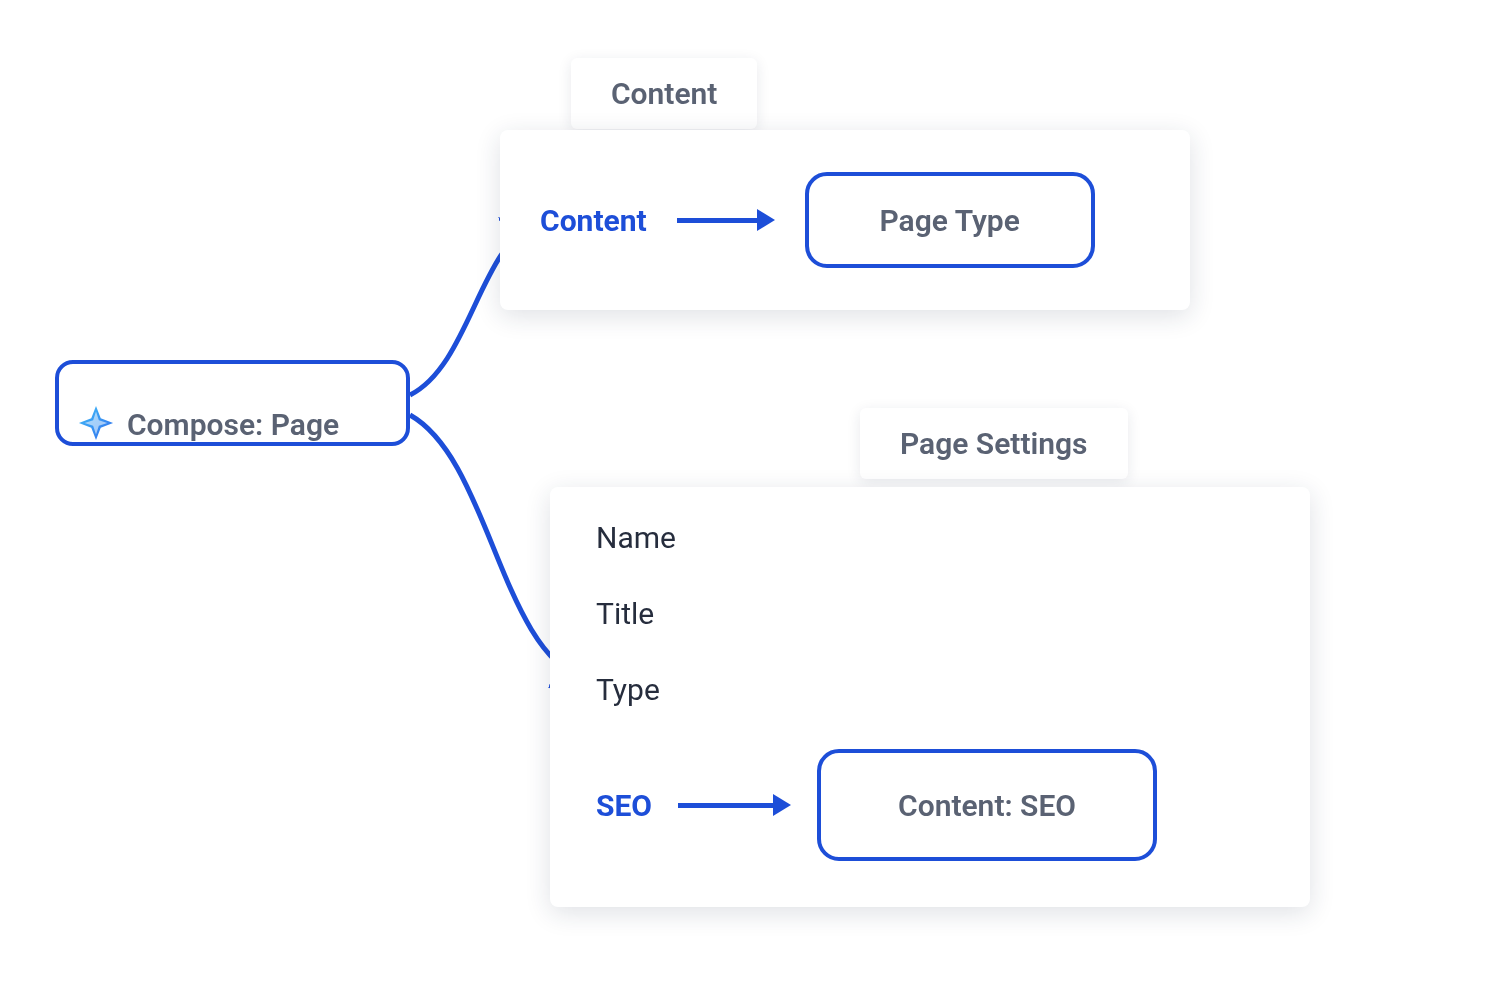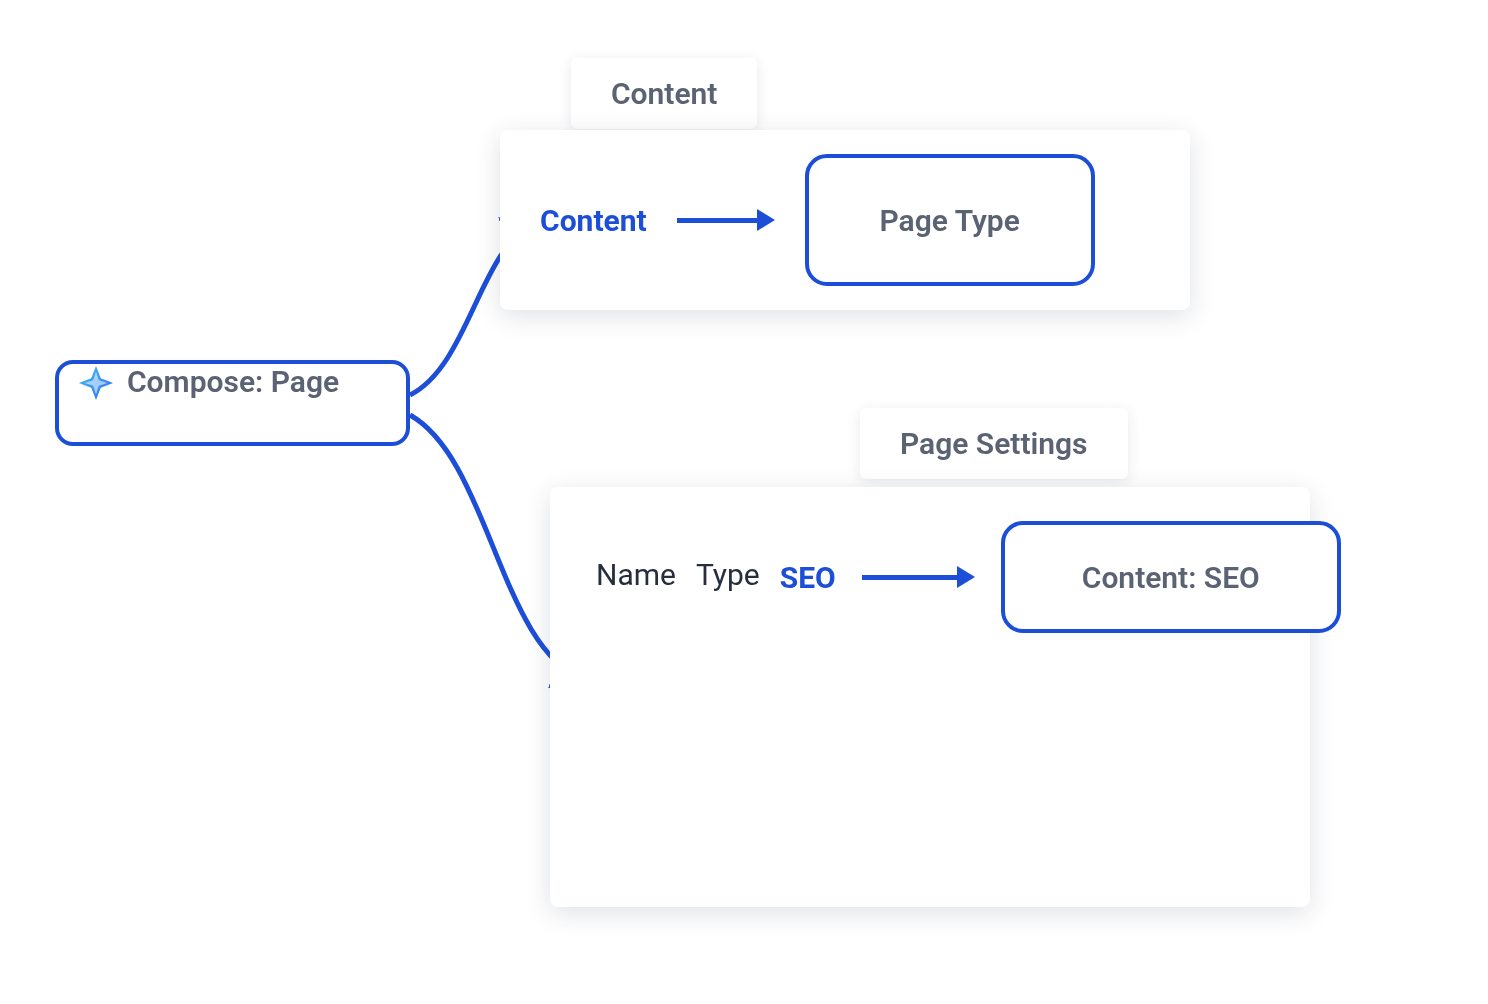--- a/index.html
+++ b/index.html
@@ -9,21 +9,21 @@
   .c-dark{color:#262d3d}
   .fw-b{font-weight:700}
   .fw-sb{font-weight:600}
 
   
   .root-node{
     position:absolute;left:55px;top:360px;
     width:355px;height:86px;
     border:4px solid #1d4ed8;border-radius:18px;
     background:#fff;
-    display:flex;align-items:flex-start;gap:12px;
+    display:flex;align-items:flex-end;gap:12px;
     padding:0 18px;
     box-sizing:border-box;
   }
   .root-node .label{font-size:30px}
 
   
   .sparkle{width:38px;height:38px;flex:0 0 38px}
 
   
   .tab{
@@ -52,35 +52,35 @@
   }
   .panel.content .field-label{font-size:30px}
 
   
   .ref-box{
     border:4px solid #1d4ed8;border-radius:22px;background:#fff;
     display:flex;align-items:center;justify-content:center;
     font-size:30px;
     box-sizing:border-box;
   }
-  .ref-box.page-type{width:290px;height:132px}
+  .ref-box.page-type{width:290px;height:96px}
   .ref-box.seo{width:340px;height:112px}
 
   
   .h-arrow{display:flex;align-items:center}
   .h-arrow .shaft{height:5px;background:#1d4ed8}
   .h-arrow .head{
     width:0;height:0;
     border-top:11px solid transparent;
     border-bottom:11px solid transparent;
     border-left:18px solid #1d4ed8;
   }
 
   
-  .settings-list{display:flex;flex-direction:row;gap:20px;font-size:30px}
+  .settings-list{display:flex;flex-direction:column;gap:32px;font-size:30px}
   .settings-row{display:flex;align-items:center;gap:26px;min-height:44px}
   .seo-row{margin-top:6px}
 
   
   .wires{position:absolute;left:0;top:0;width:1488px;height:1004px;pointer-events:none}
 </style>
 </head>
 <body>
 
 <div class="canvas">
@@ -123,20 +123,23 @@
   </div>
 
   <div class="tab settings c-gray fw-sb">Page Settings</div>
 
   <div class="panel settings">
     <div class="settings-list">
       <div class="settings-row">
         <span class="c-dark">Name</span>
       </div>
       <div class="settings-row">
+        <span class="c-dark">Title</span>
+      </div>
+      <div class="settings-row">
         <span class="c-dark">Type</span>
       </div>
       <div class="settings-row seo-row">
         <span class="c-blue fw-b">SEO</span>
         <span class="h-arrow">
           <span class="shaft" style="width:95px"></span>
             <span class="head"></span>
         </span>
         <div class="ref-box seo c-gray fw-sb">Content: SEO</div>
       </div>

